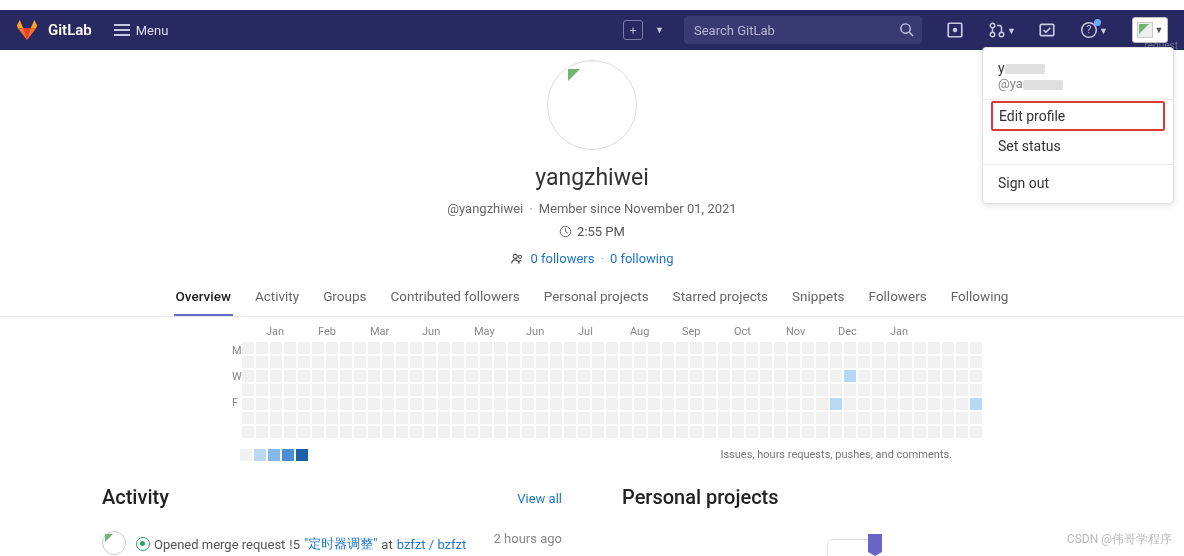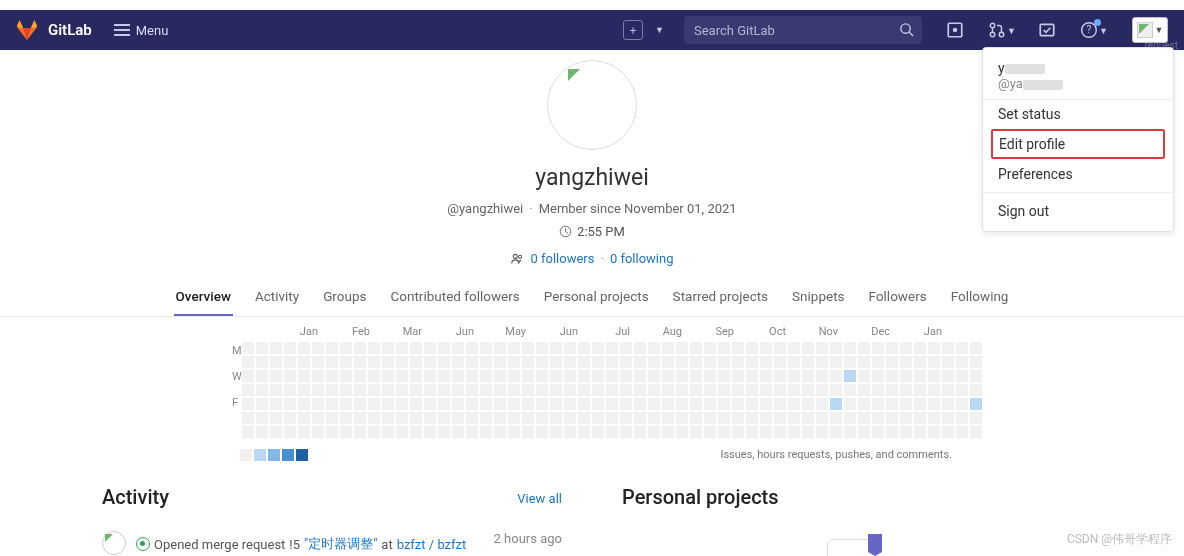--- a/index.html
+++ b/index.html
@@ -54,21 +54,21 @@
   .follow-row .sep{color:#999;}
 
   
   .tabs{display:flex;justify-content:center;gap:20px;margin-top:22px;border-bottom:1px solid #eaeaea;padding:0 0 0px;}
   .tab{font-size:13.5px;color:#666;padding:0 2px 10px;cursor:pointer;}
   .tab.active{color:#222;border-bottom:2px solid #6666c4;font-weight:500;}
 
   
   .cal-wrap{width:720px;margin:8px auto 0;}
   .cal-months{display:flex;font-size:11px;color:#888;margin-left:34px;}
-  .cal-months span{width:52px;text-align:right;}
+  .cal-months span{width:52px;}
   .cal-body{display:flex;margin-top:4px;}
   .cal-days{display:flex;flex-direction:column;font-size:11px;color:#888;gap:13px;margin-top:2px;width:26px;}
   .cal-grid{display:grid;grid-template-columns:repeat(53,12px);grid-template-rows:repeat(7,12px);gap:2px;}
   .cell{width:12px;height:12px;background:#f1f1f1;}
   .c1{background:#b9d8f4;} .c2{background:#84b8e8;} .c3{background:#4a8fd1;} .c4{background:#1f5fa6;}
   .cal-foot{display:flex;margin-top:10px;font-size:11px;color:#777;align-items:center;}
   .legend{display:flex;gap:2px;margin-left:8px;}
   .legend div{width:12px;height:12px;}
   .cal-foot-text{margin-left:auto;}
 
@@ -149,23 +149,22 @@
     <span class="ava-caret">▼</span>
   </div>
 </div>
 <div class="avalabel">request</div>
 
 <div class="dropdown">
   <div class="dd-head">
     <div class="dd-name"><span>y</span><span class="redact"></span></div>
     <div class="dd-handle"><span>@ya</span><span class="redact"></span></div>
   </div>
+  <div class="dd-item dd-highlight">Edit profile</div>
   <div class="dd-item">Set status</div>
-  <div class="dd-item dd-highlight">Edit profile</div>
-  <div class="dd-item">Preferences</div>
   <div class="dd-sep"></div>
   <div class="dd-item">Sign out</div>
 </div>
 
 <div class="profile">
   <div class="avatar-lg"></div>
   <div class="pname">yangzhiwei</div>
   <div class="pline">
     <span>@yangzhiwei</span><span class="dot">·</span><span>Member since November 01, 2021</span>
   </div>

